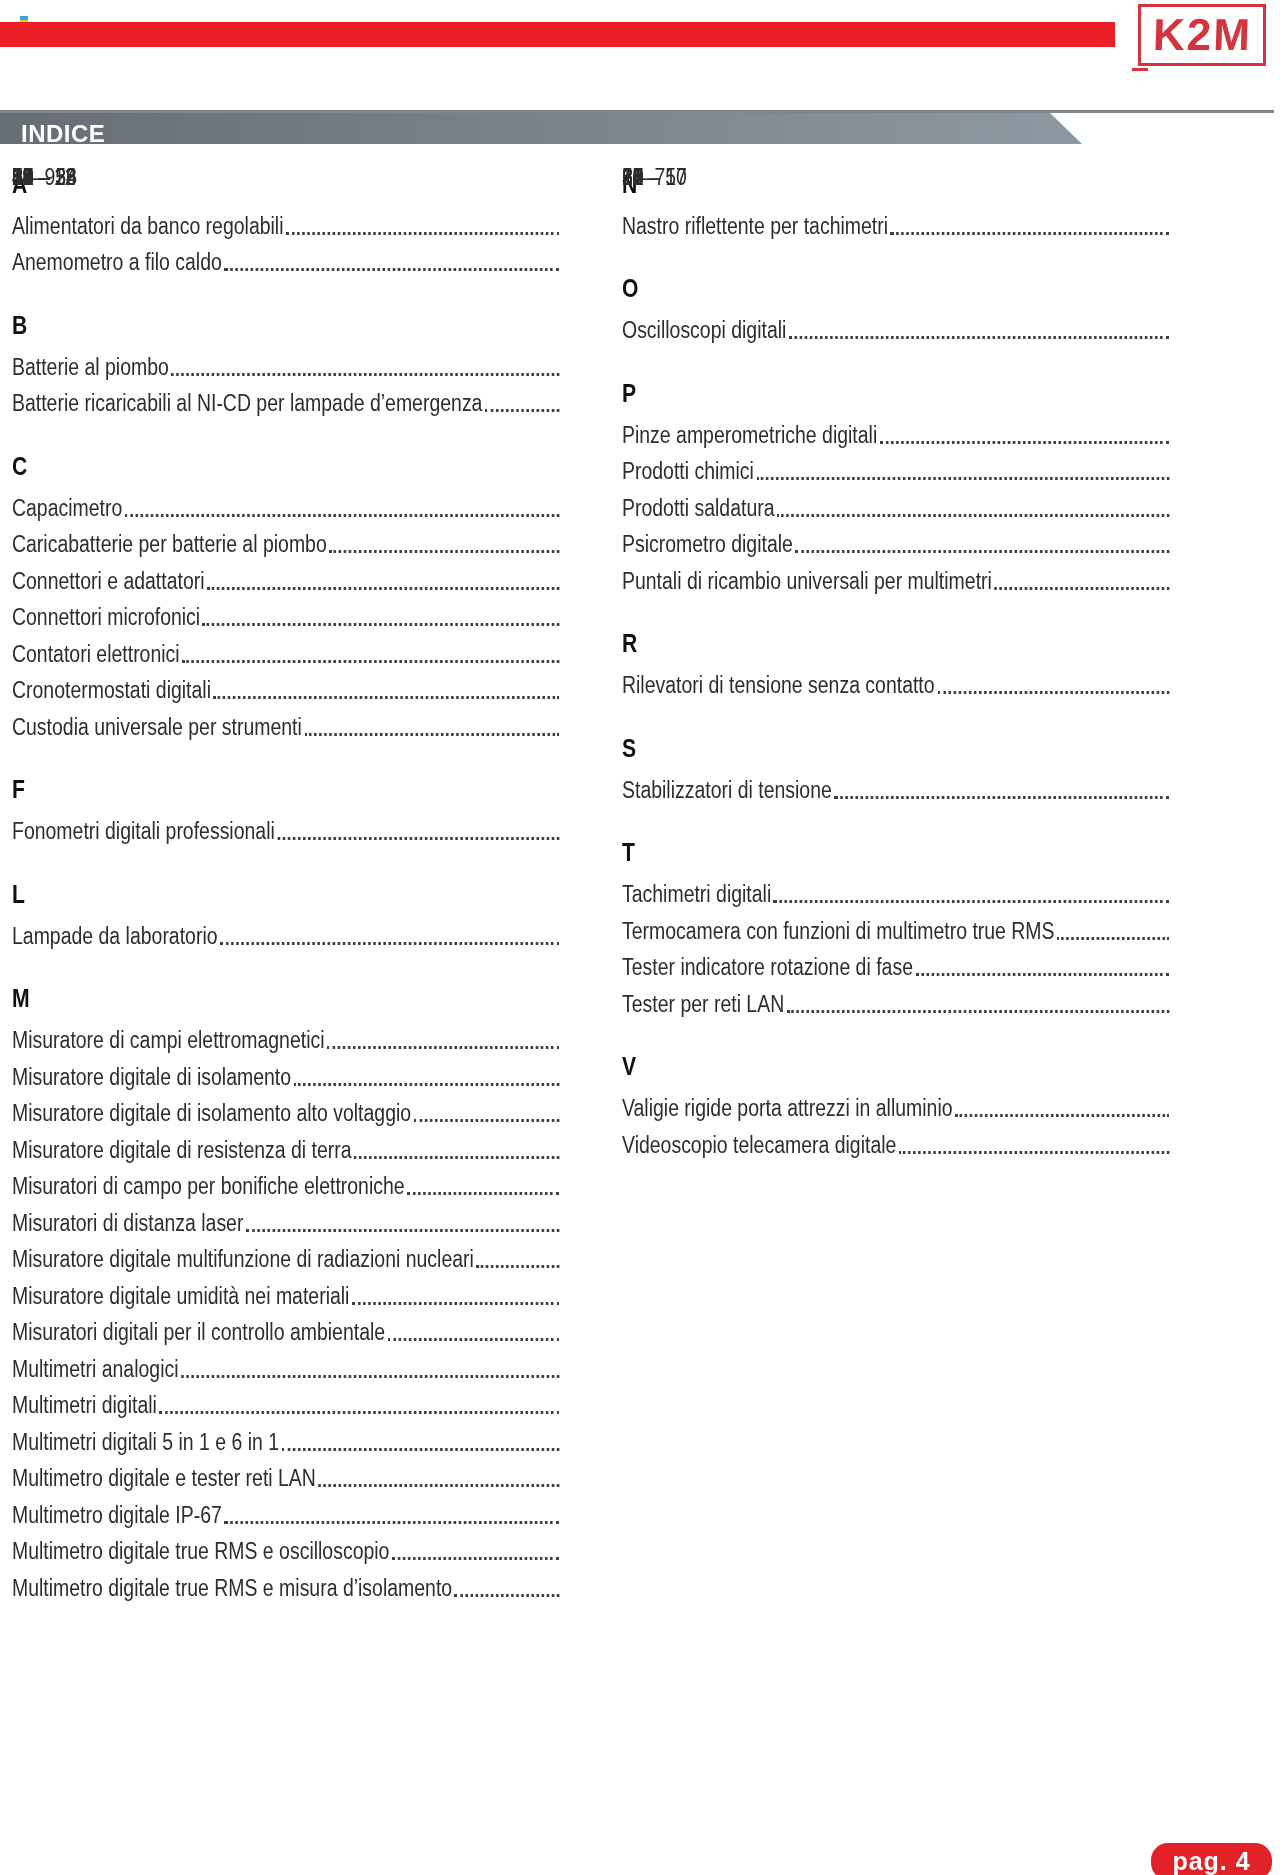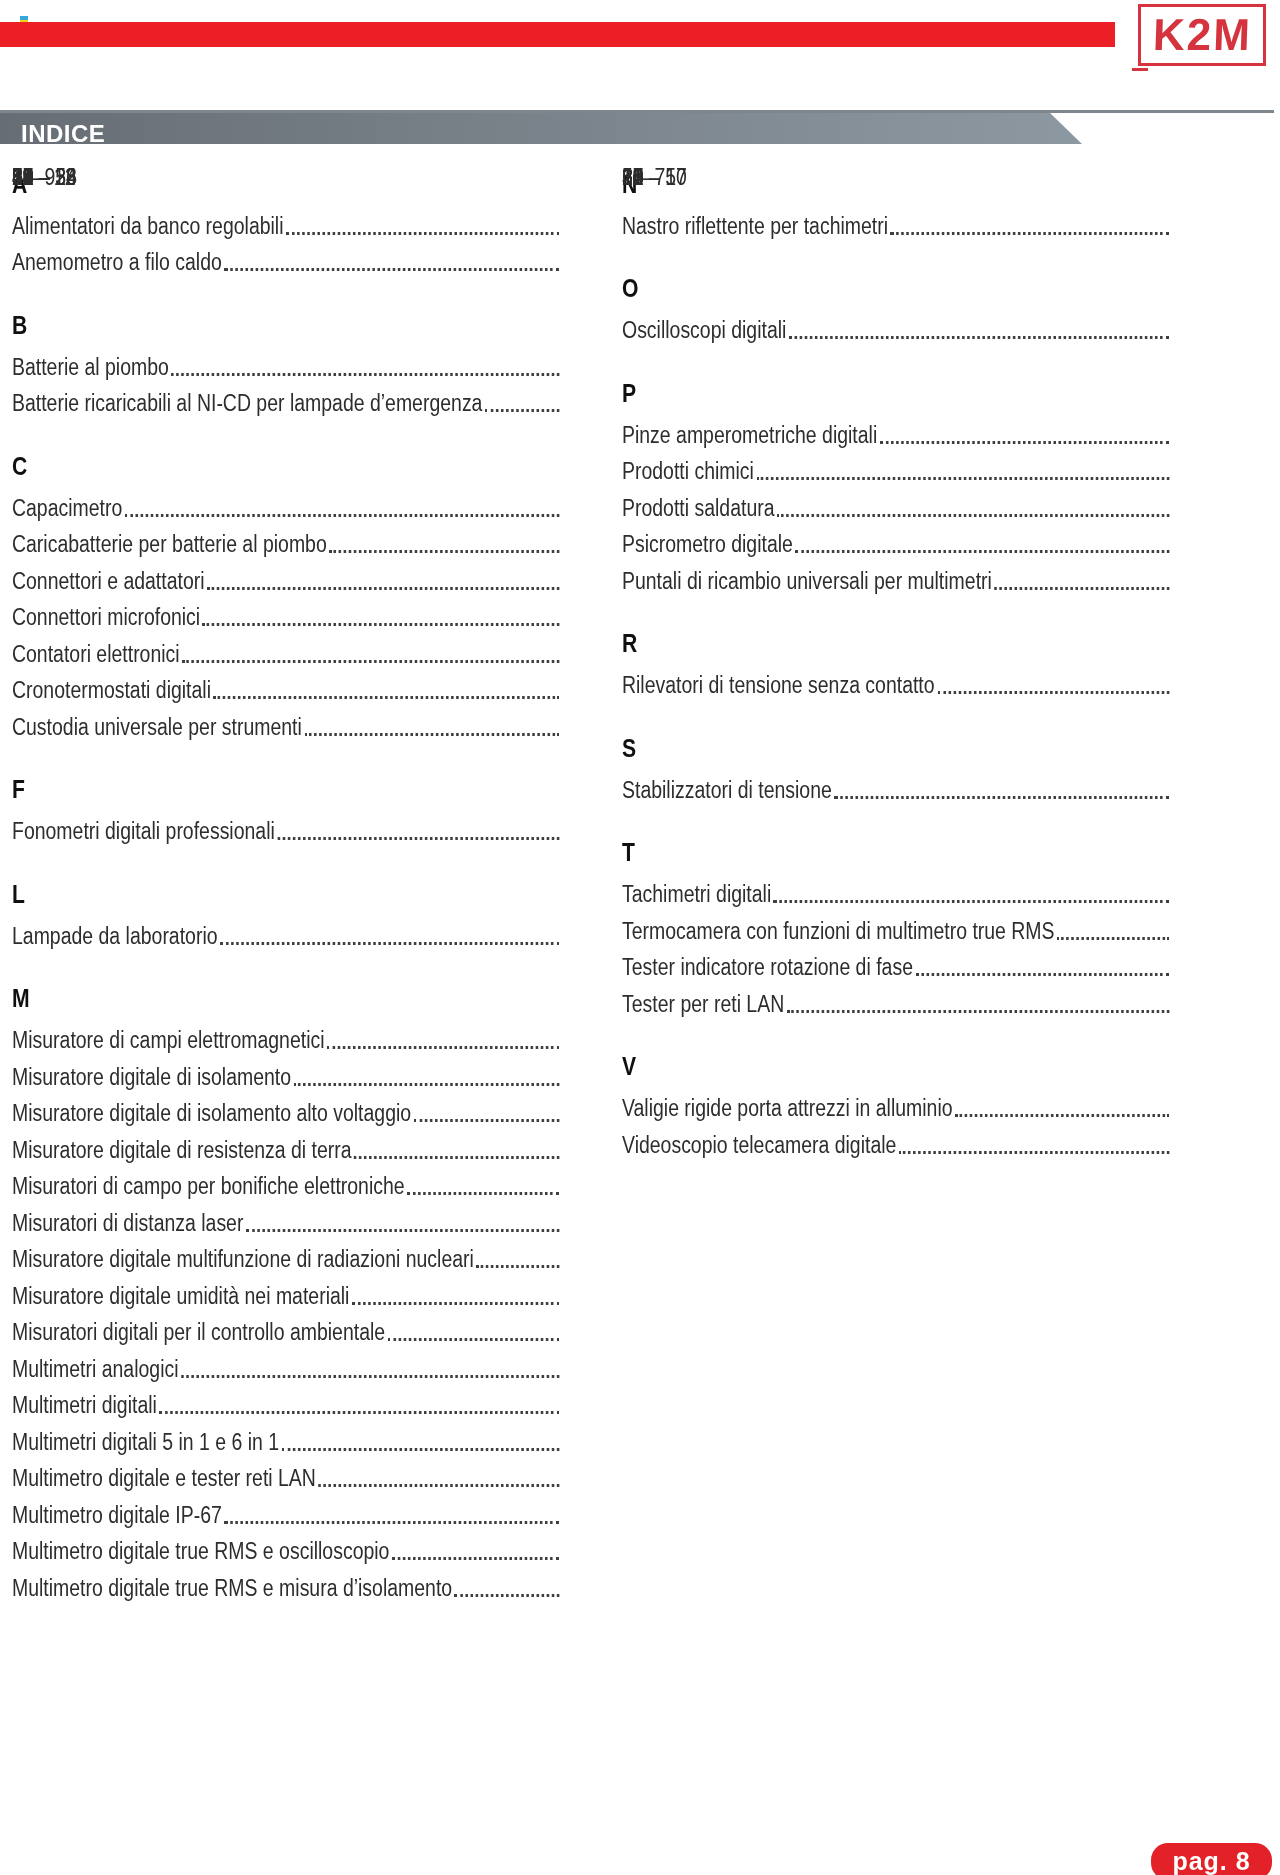--- a/index.html
+++ b/index.html
@@ -364,16 +364,16 @@
         </div>
         <div class="entry">
           <span class="label">Videoscopio telecamera digitale</span>
           <span class="dots"></span>
           <span class="page">32</span>
         </div>
       </div>
     </div>
 
   <div class="page-badge">
-    <span>pag. 8</span>
+    <span>pag. 4</span>
   </div>
 
 </div>
 
 </body></html>

